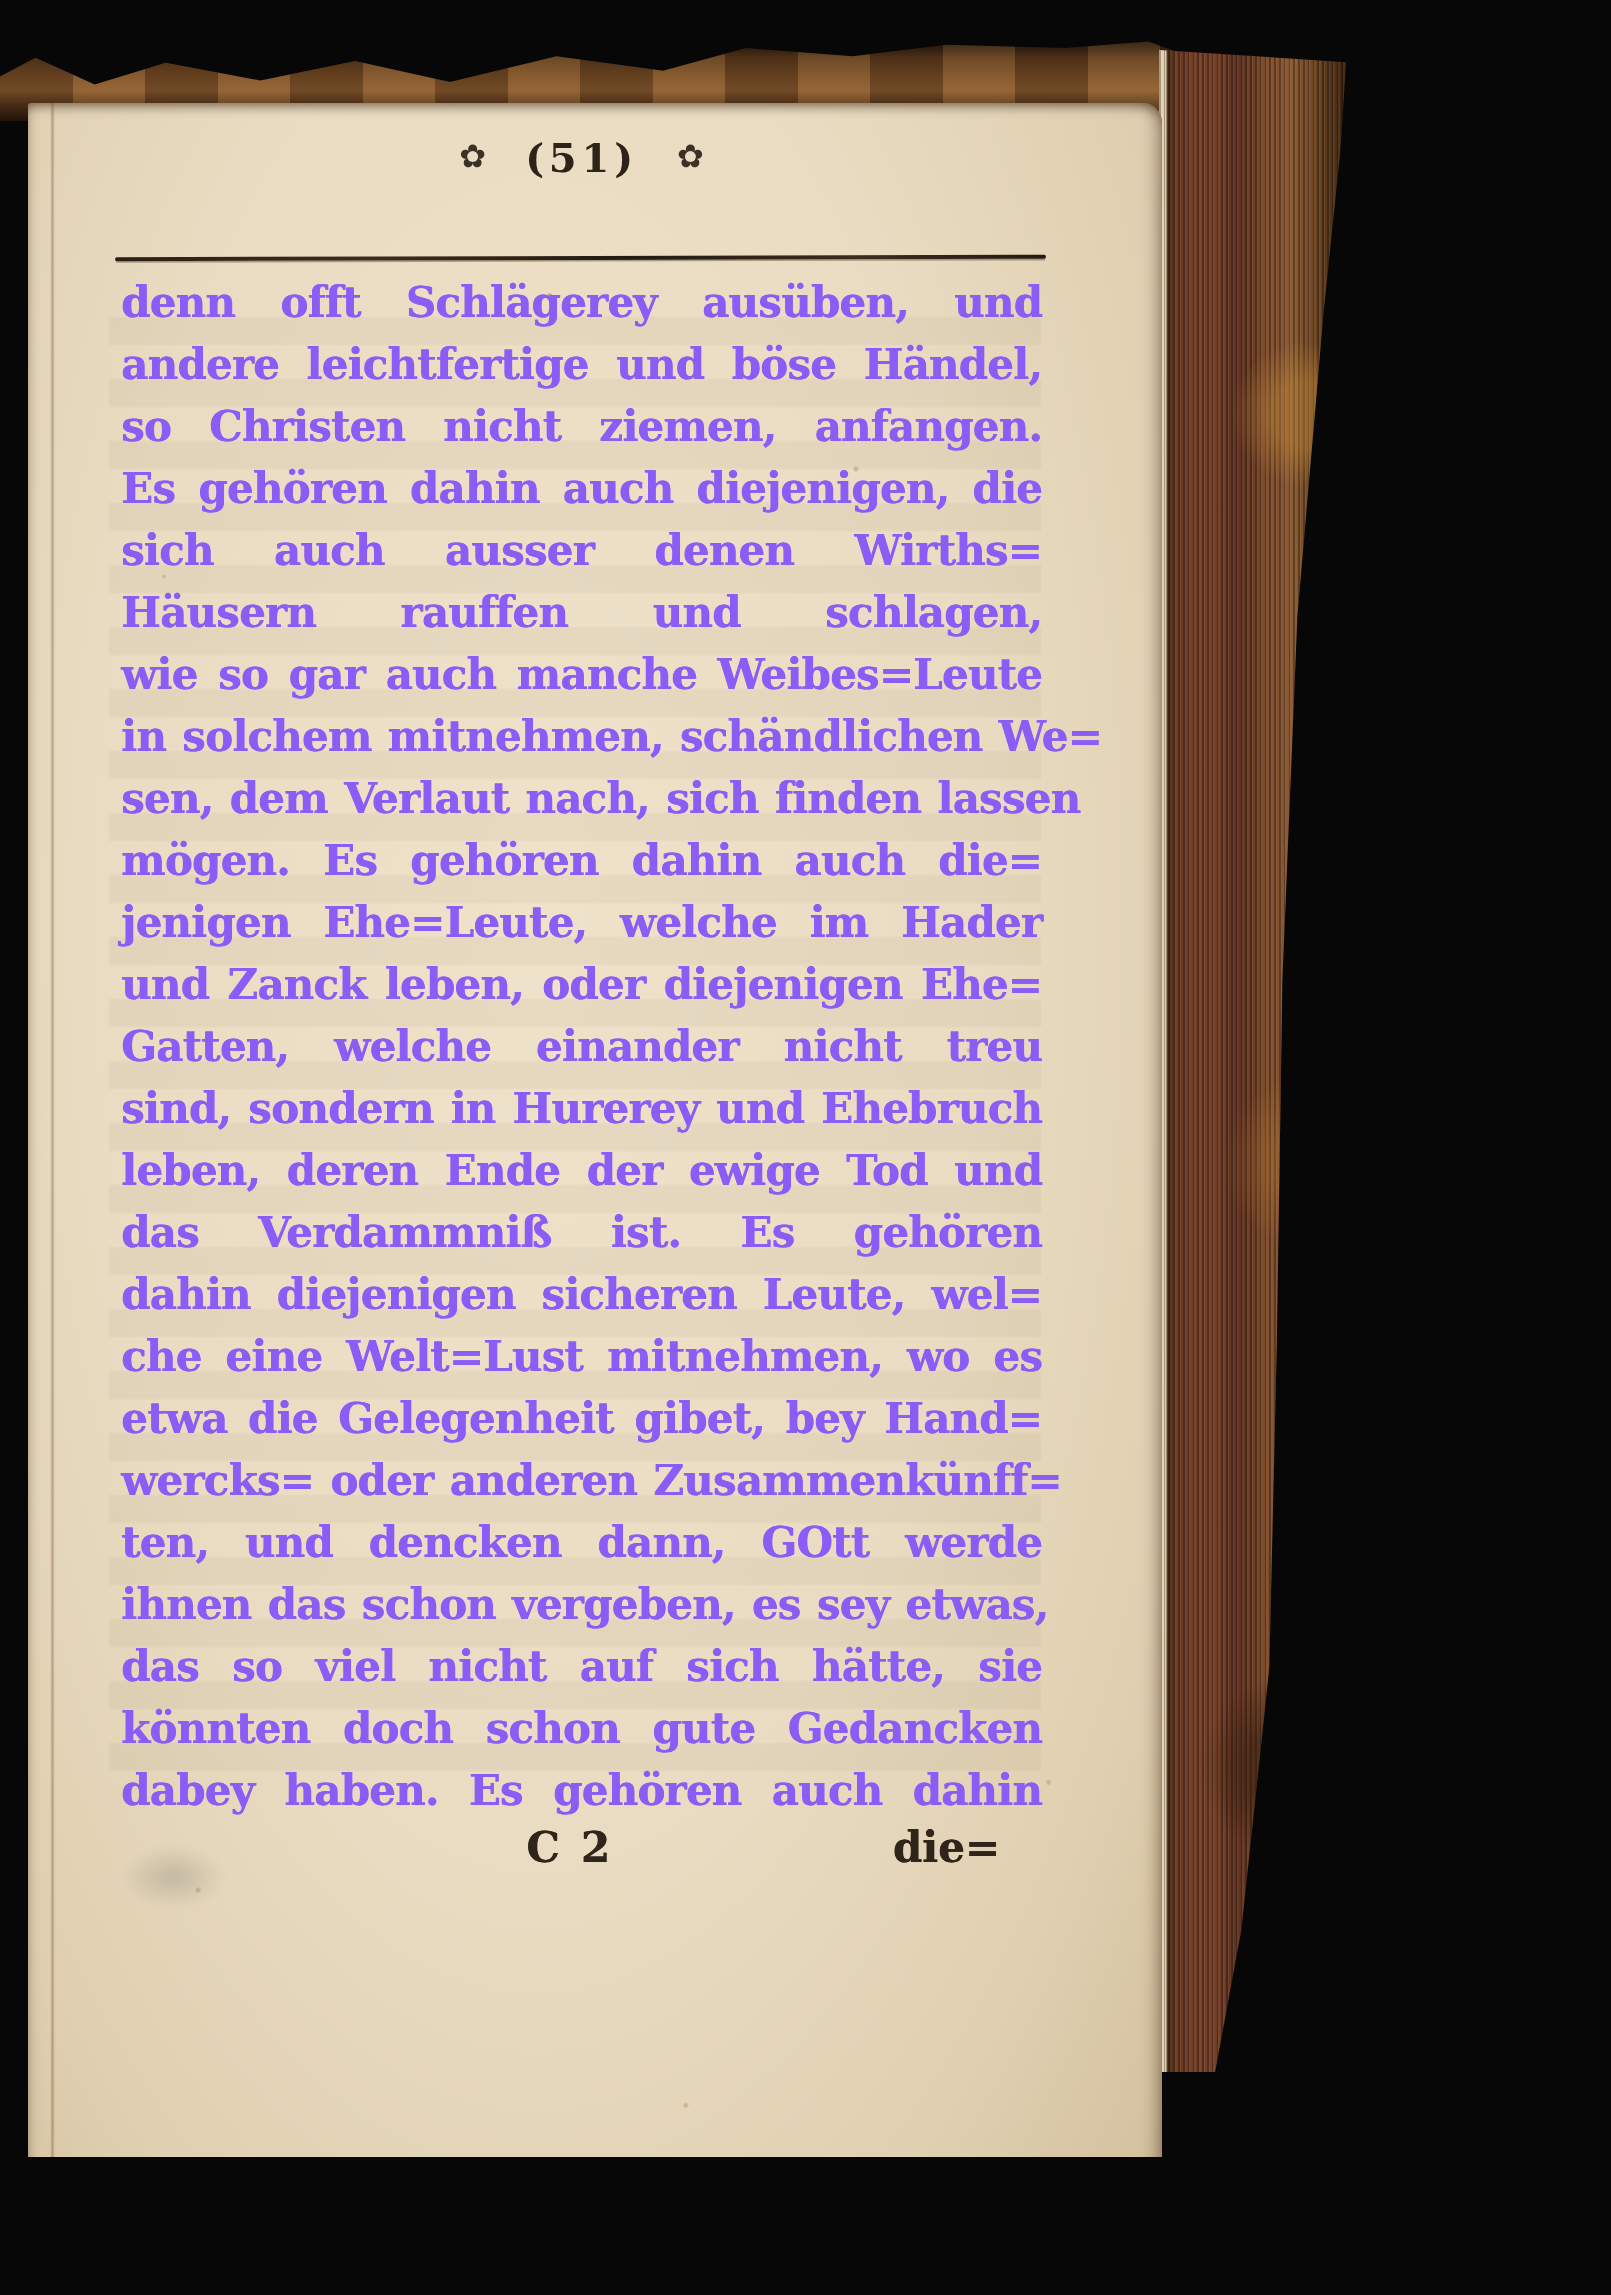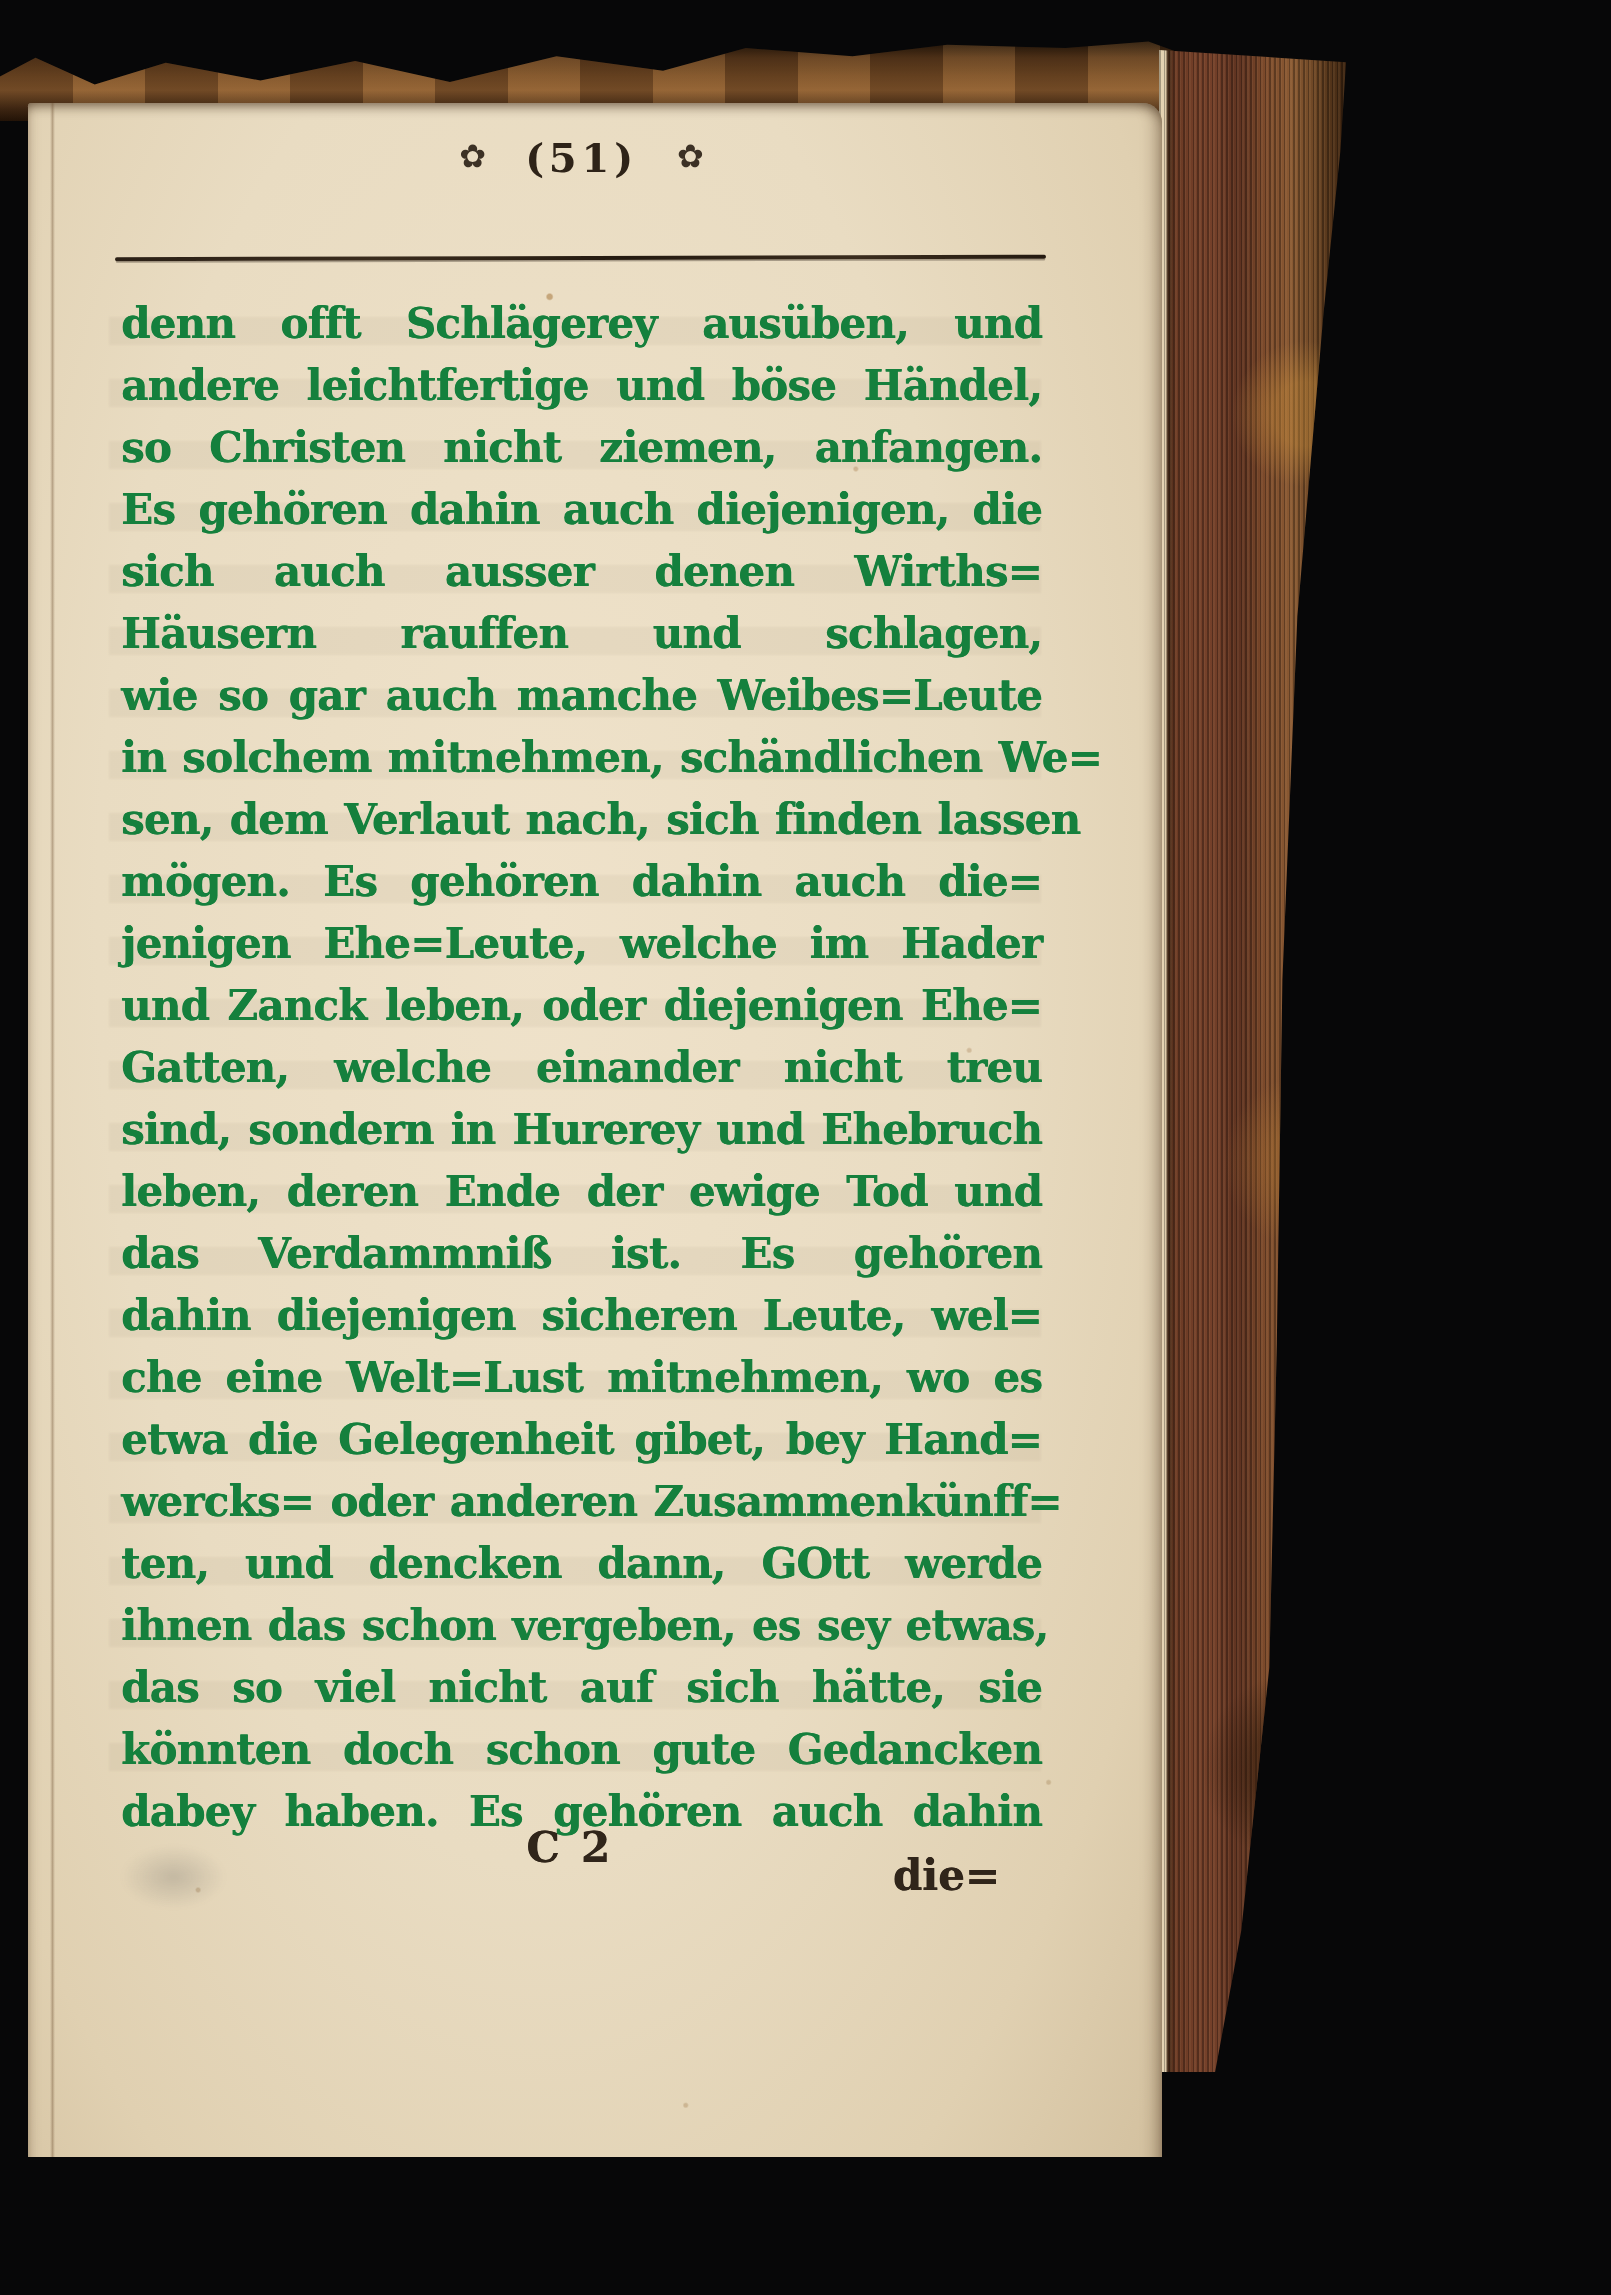--- a/index.html
+++ b/index.html
@@ -72,36 +72,36 @@
   }
   .header-row .orn{font-family:"DejaVu Sans",sans-serif;font-size:32px;vertical-align:4.8px;opacity:.92;}
   .header-row .pgnum{font-size:40px;font-weight:700;letter-spacing:4.8px;margin:0 35px;}
   .head-rule{
     position:absolute;left:115px;top:256px;width:931px;height:4px;border-radius:2.4px;
     background:linear-gradient(90deg,#2b2016 0%,#3a2c1d 28%,#241a10 55%,#3a2c1d 80%,#241a10 100%);
     transform:rotate(-0.15deg);
     box-shadow:0 2.4px 0 -0.8px rgba(43,32,22,0.35);
   }
   .text-block{
-    position:absolute;left:121px;top:293px;width:921px;
-    color:#15803d;
+    position:absolute;left:121px;top:272px;width:921px;
+    color:#8b5cf6;
   }
   .line{
     height:62px;line-height:62px;
     font-size:42px;font-weight:700;letter-spacing:-0.8px;word-spacing:2.4px;
     text-align:justify;text-align-last:justify;
     white-space:nowrap;overflow:visible;
     text-shadow:0.5px 0 0 currentColor;
   }
   .sig-row{
     position:absolute;left:121px;top:1823px;width:921px;height:64px;
     color:#30251a;font-size:42px;font-weight:700;
   }
   .sig-mark{position:absolute;left:44%;text-shadow:0.5px 0 0 currentColor;letter-spacing:3.2px;text-align:center;}
-  .catchword{position:absolute;right:42px;text-shadow:0.5px 0 0 currentColor;margin-top:28px;}
+  .catchword{position:absolute;right:42px;text-shadow:0.5px 0 0 currentColor;}
   
   .footer-bar{
     position:absolute;left:0;top:2256px;width:1611px;height:39px;background:#a9a9a9;
   }
   .logo-box{
     position:absolute;left:4px;top:2257px;width:43px;height:39px;background:#f4f3ef;
     display:flex;flex-direction:column;align-items:center;justify-content:flex-start;
   }
   .logo-box svg{margin-top:1.6px;}
   .logo-small{

